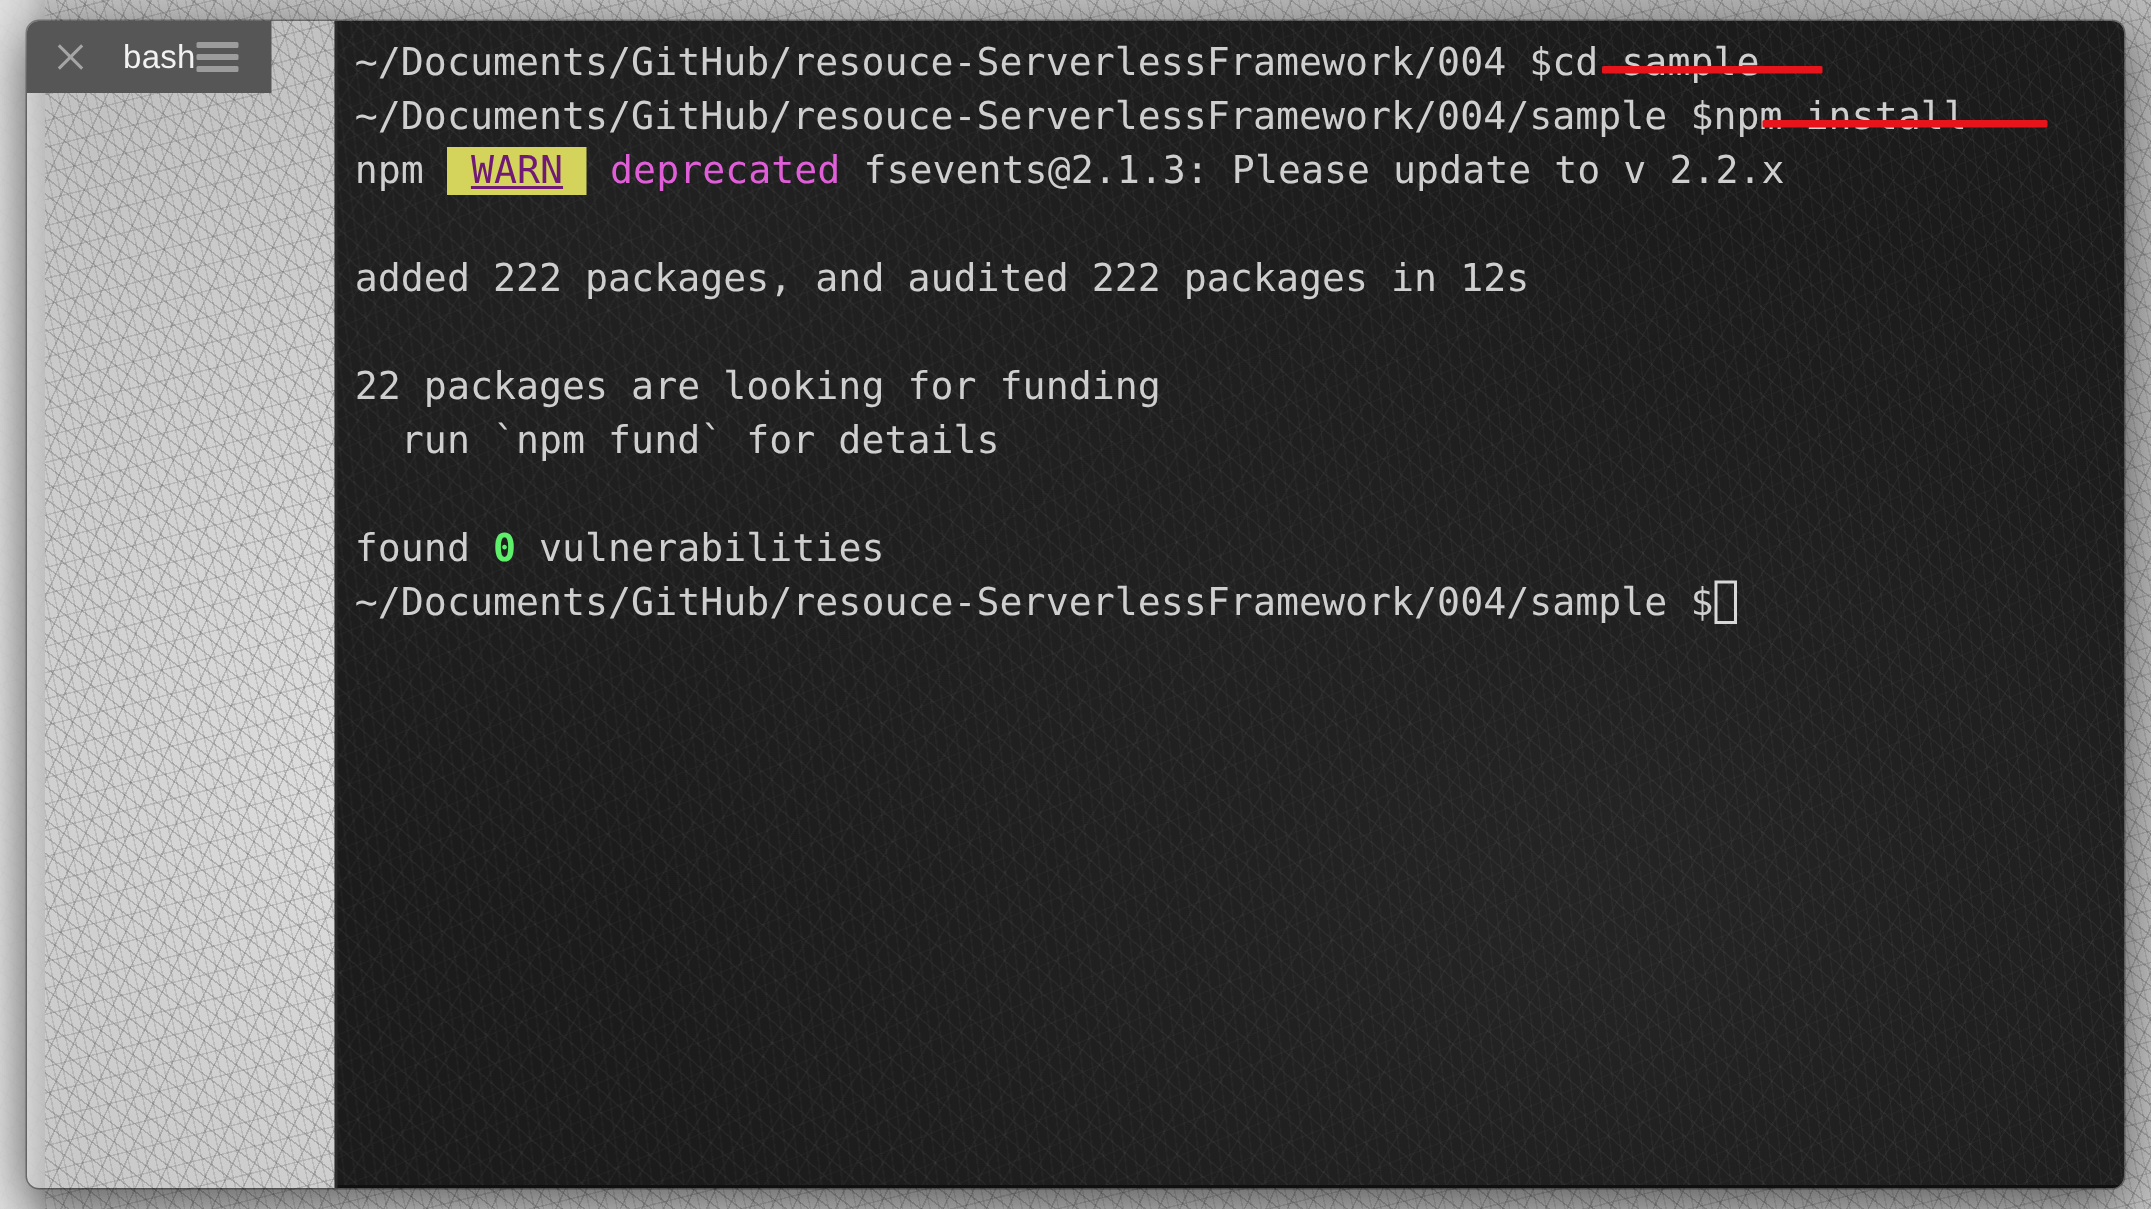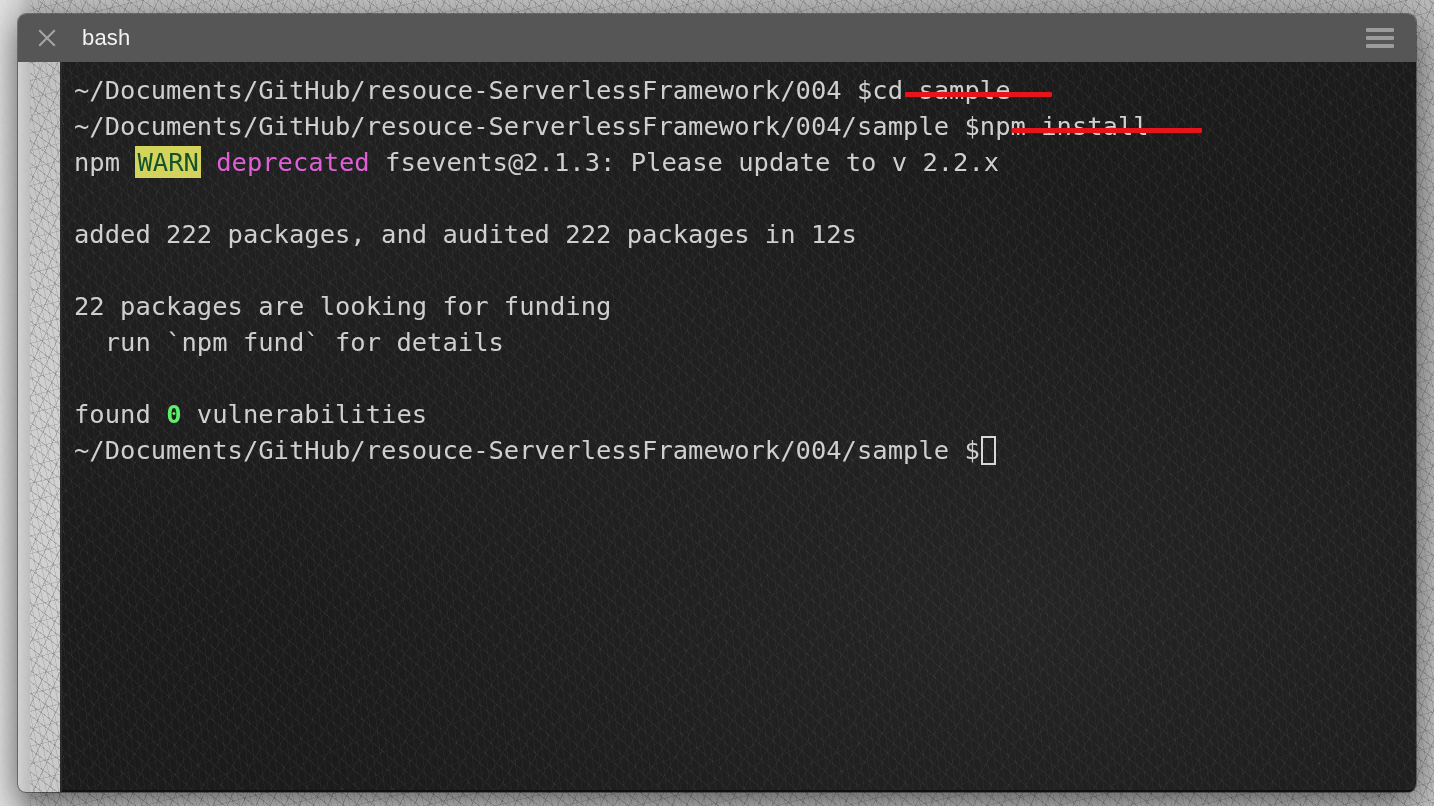--- a/index.html
+++ b/index.html
@@ -38,21 +38,21 @@
   #terminal-window {
     position: absolute;
     left: 18px;
     top: 14px;
     width: 1398px;
     height: 778px;
     border-radius: 8px;
     overflow: hidden;
     box-shadow: 0 10px 34px rgba(0,0,0,.55), 0 0 0 1px rgba(0,0,0,.35);
     display: flex;
-    flex-direction: column;
+    flex-direction: row;
   }
 
   
   #title-bar {
     height: 48px;
     flex: 0 0 48px;
     background: #565656;
     display: flex;
     align-items: center;
     padding: 0 14px 0 16px;
@@ -134,22 +134,23 @@
     color: #cfcfcf;
     white-space: pre;
     padding-left: 6px;
   }
   .term-line { position: relative; height: 36px; white-space: pre; }
   .term-line.blank { height: 36px; }
 
   .seg { white-space: pre; }
   .seg-warn {
     background: #d4d45c;
-    color: #14532d;
-    padding: 1px 2px;
+    color: #701a75;
+    padding: 1px 16px;
+    text-decoration: underline;
   }
   .seg-deprecated { color: #e05fd8; }
   .seg-green { color: #5ef06b; font-weight: bold; }
 
   
   .annot-underline {
     position: absolute;
     height: 5px;
     background: #e8141b;
     border-radius: 1px;

